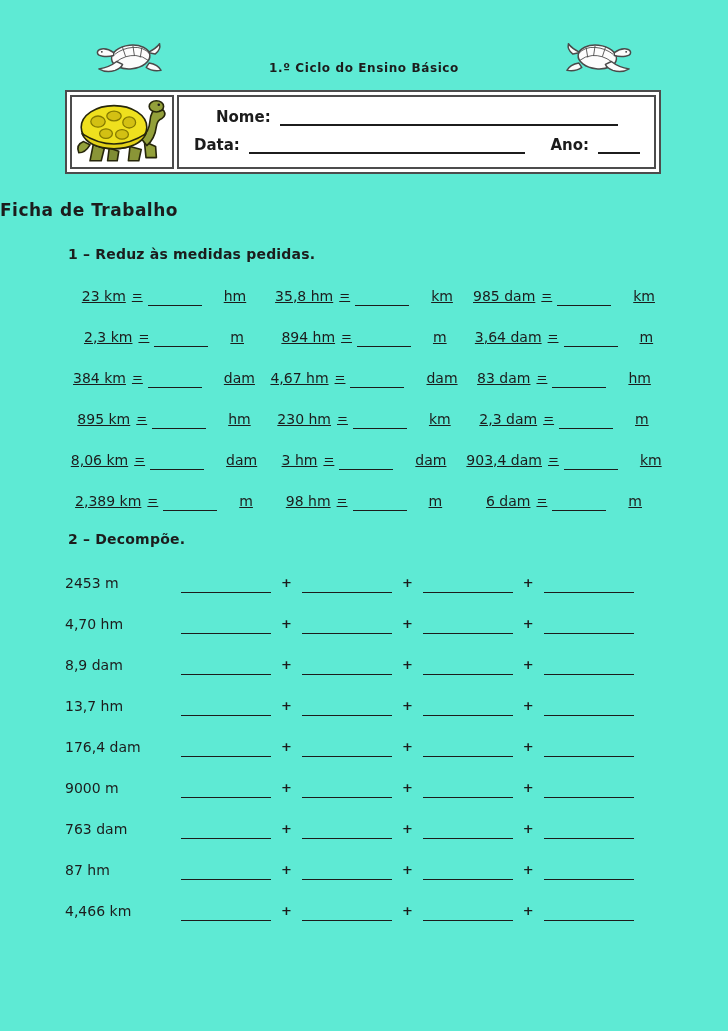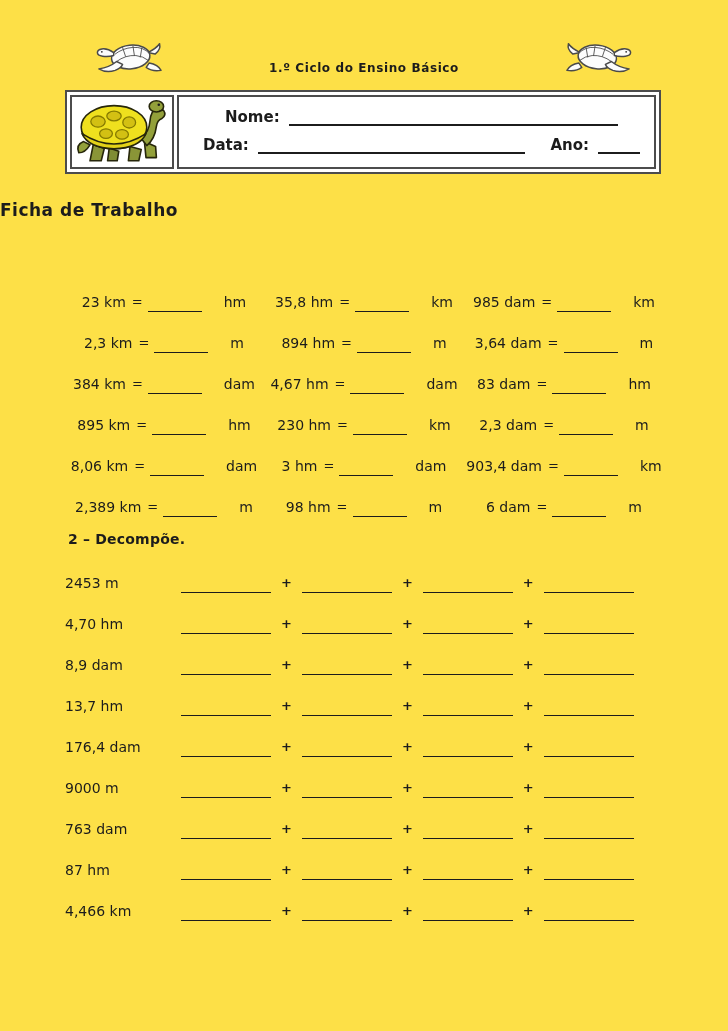--- a/index.html
+++ b/index.html
@@ -1,17 +1,17 @@
 <!DOCTYPE html>
 <html><head>
 <meta charset="utf-8">
 <style>
   html,body{margin:0;padding:0;background:#ffffff;}
   .page{
-    position:relative;width:728px;height:1031px;background:#fde047;
+    position:relative;width:728px;height:1031px;background:#5eead4;
     font-family:"DejaVu Sans",sans-serif;color:#1c1c1c;overflow:hidden;
   }
   
   .turtle-sketch{position:absolute;top:36px;}
   .turtle-sketch.left{left:90px;}
   .turtle-sketch.right{left:564px;transform:scaleX(-1);}
   .school-level{
     position:absolute;top:61px;left:0;width:100%;text-align:center;
     font-size:12px;font-weight:700;letter-spacing:.6px;
   }
@@ -20,43 +20,43 @@
     position:absolute;top:90px;left:65px;width:596px;height:84px;
     border:2px solid #4c4c4c;box-sizing:border-box;display:flex;padding:3px;gap:3px;background:#fff;
   }
   .id-box-left{
     border:2px solid #4c4c4c;box-sizing:border-box;width:104px;flex:0 0 104px;
     display:flex;align-items:center;justify-content:center;background:#fff;
   }
   .id-box-right{
     border:2px solid #4c4c4c;box-sizing:border-box;flex:1;
     display:flex;flex-direction:column;justify-content:space-evenly;
-    font-weight:700;font-size:15px;padding:2px 14px 4px 24px;
+    font-weight:700;font-size:15px;padding:2px 14px 4px 15px;
   }
   .id-row{display:flex;align-items:flex-end;}
   .id-row.nome{padding-left:22px;padding-right:22px;}
   .id-label{white-space:nowrap;margin-right:9px;}
   .blank-line{border-bottom:2px solid #1c1c1c;height:14px;display:inline-block;}
   .fill{flex:1;}
   .ano-line{width:42px;}
   .id-row .id-label.ano{margin-left:25px;}
   
   .worksheet-title{
     position:absolute;top:200px;left:0;width:100%;
     font-size:17px;font-weight:700;letter-spacing:.5px;
   }
   .section-heading{
     position:absolute;left:68px;font-size:14px;font-weight:700;letter-spacing:.2px;
   }
   .section-heading.s1{top:246px;}
   .section-heading.s2{top:531px;}
   
   .s1-grid{
-    position:absolute;top:281px;left:64px;width:600px;
-    display:grid;grid-template-columns:repeat(3,200px);grid-auto-rows:41px;
+    position:absolute;top:275px;left:64px;width:600px;
+    display:grid;grid-template-columns:repeat(3,200px);grid-auto-rows:41px;text-decoration:underline;
   }
   .s1-cell{display:flex;align-items:center;justify-content:center;font-size:14px;}
   .s1-cell .val{white-space:nowrap;}
   .s1-cell .eq{margin:0 5px 0 6px;font-size:13px;}
   .s1-blank{width:54px;height:13px;border-bottom:1.6px solid #1c1c1c;display:inline-block;align-self:center;margin-top:7px;}
   .s1-cell .unit{margin-left:22px;white-space:nowrap;}
   
   .s2-rows{position:absolute;top:562px;left:65px;}
   .s2-row{height:41px;display:flex;align-items:center;}
   .s2-label{width:112px;flex:0 0 112px;text-align:left;font-size:14px;white-space:nowrap;}
@@ -132,20 +132,21 @@
         <span class="id-label">Data:</span>
         <span class="blank-line fill"></span>
         <span class="id-label ano">Ano:</span>
         <span class="blank-line ano-line"></span>
       </div>
     </div>
   </div>
 
   <div class="worksheet-title">Ficha de Trabalho</div>
 
+  <div class="section-heading s1">1 – Reduz às medidas pedidas.</div>
   <div class="s1-grid">
     <div class="s1-cell">
         <span class="val">23 km</span>
         <span class="eq">=</span>
         <span class="s1-blank"></span>
         <span class="unit">hm</span>
       </div>
     <div class="s1-cell">
         <span class="val">35,8 hm</span>
         <span class="eq">=</span>

